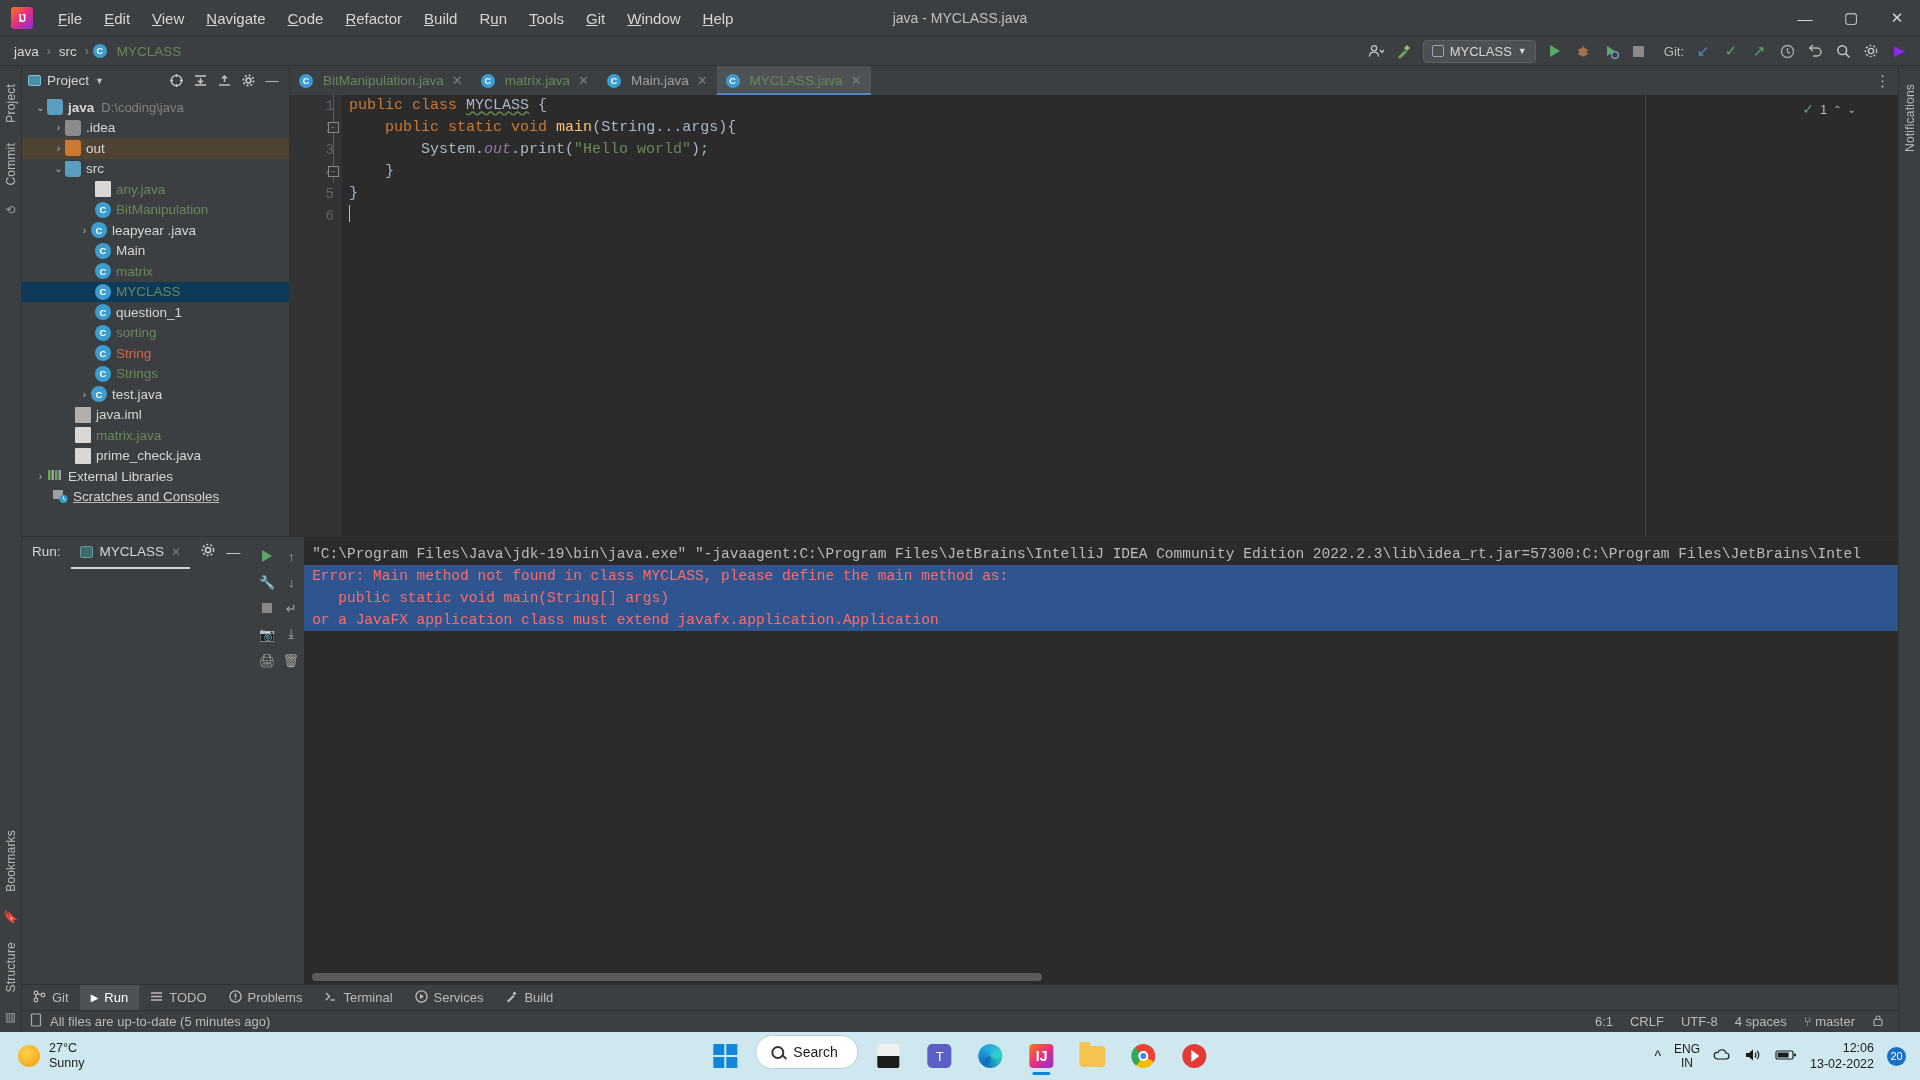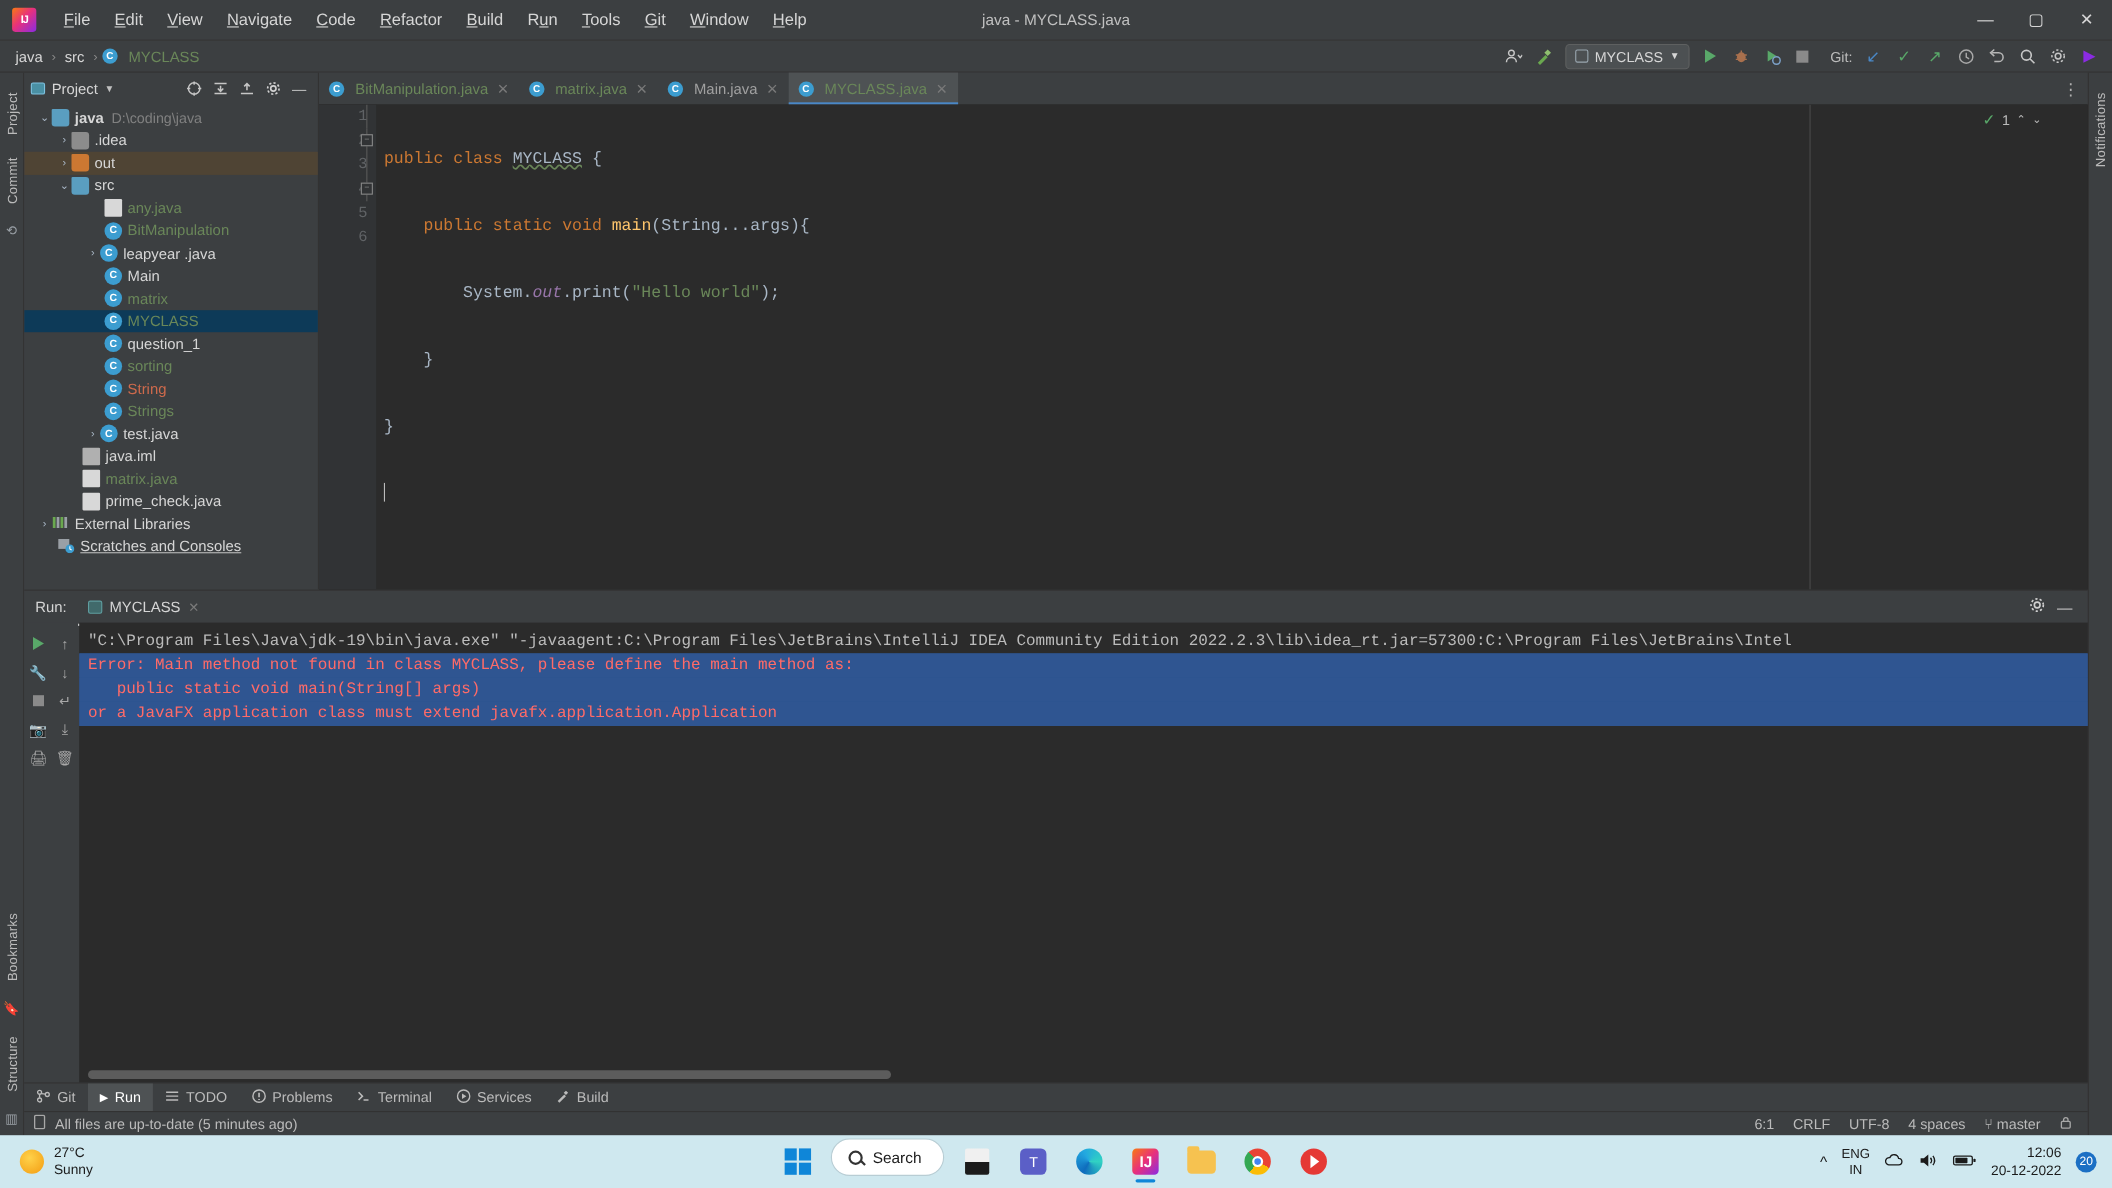--- a/index.html
+++ b/index.html
@@ -106,35 +106,35 @@
 
   .code-area { flex:1; position:relative; background:#2b2b2b; overflow:hidden;
                font-family:"Liberation Mono", monospace; font-size:15px; }
   .gutter { position:absolute; left:0; top:0; bottom:0; width:52px; background:#313335; }
   .gutter .ln { height:22px; line-height:22px; text-align:right; padding-right:8px; color:#606366;
                 font-size:14px; }
   .fmark { position:absolute; width:11px; height:11px; border:1px solid #888; color:#888;
            font-size:8px; line-height:9px; text-align:center; background:#313335; }
   .vline { position:absolute; left:43px; width:1px; background:#5a5a5a; }
   .codelines { position:absolute; left:52px; top:0; right:0; }
-  .cl { height:22px; line-height:22px; padding-left:7px; white-space:pre; color:#a9b7c6;margin-top:39px; }
+  .cl { height:22px; line-height:22px; padding-left:7px; white-space:pre; color:#a9b7c6; }
   .kw { color:#cc7832; }
   .squig { text-decoration: underline wavy #6a8759; text-decoration-skip-ink:none; }
   .fn { color:#ffc66d; }
   .str { color:#6a8759; }
   .fld { color:#9876aa; font-style:italic; }
   .caret { display:inline-block; width:1px; height:17px; background:#bbb; vertical-align:-3px; }
   .rightmargin { position:absolute; top:0; bottom:0; width:1px; background:#4a4a4a; }
   .code-tr { position:absolute; top:6px; right:42px; display:flex; align-items:center; gap:6px;
              font-family:"Liberation Sans",sans-serif; font-size:13px; color:#bbb; }
   .okmark { color:#59a869; font-size:14px; }
   .scrollstrip { position:absolute; top:0; right:0; width:14px; bottom:0; background:#2b2b2b; }
 
   
-  .run-panel { flex:1; display:flex; flex-direction:column; background:#3c3f41; min-height:0;
+  .run-panel { flex:1; display:flex; background:#3c3f41; min-height:0;
                border-top:1px solid #323232; }
   .run-head { height:29px; display:flex; align-items:center; flex:none; padding-left:10px; gap:10px;}
   .run-lbl { font-size:13.5px; color:#d6d6d6; }
   .run-tab { display:flex; align-items:center; gap:7px; font-size:13.5px; color:#d6d6d6;
              padding:4px 9px; position:relative; }
   .run-tab::after { content:""; position:absolute; left:0; right:0; bottom:-6px; height:2px;
                     background:#d6d6d6; }
   .run-sq { width:13px; height:12px; border:1.6px solid #5f9ea0; background:#416a6b; border-radius:2px;}
   .run-head-right { margin-left:auto; display:flex; align-items:center; gap:10px; padding-right:14px;
                     color:#c6c6c6; font-size:14px; }
@@ -788,18 +788,18 @@
       </span>
       <span class="tray-ic">
         <svg width="22" height="13" viewBox="0 0 22 13">
             <rect x="1" y="3" width="17" height="8" rx="1.6" fill="none" stroke="#1b1b1b" stroke-width="1.2"></rect>
             <rect x="19" y="5.4" width="2" height="3" rx=".8" fill="#1b1b1b"></rect>
             <rect x="2.6" y="4.6" width="11" height="4.8" rx=".6" fill="#1b1b1b"></rect>
           </svg>
       </span>
       <span class="clock">
         <div>12:06</div>
-        <div>20-12-2022</div>
+        <div>13-02-2022</div>
       </span>
       <span class="badge">20</span>
     </div>
   </div>
 </div>
 
 </body></html>

